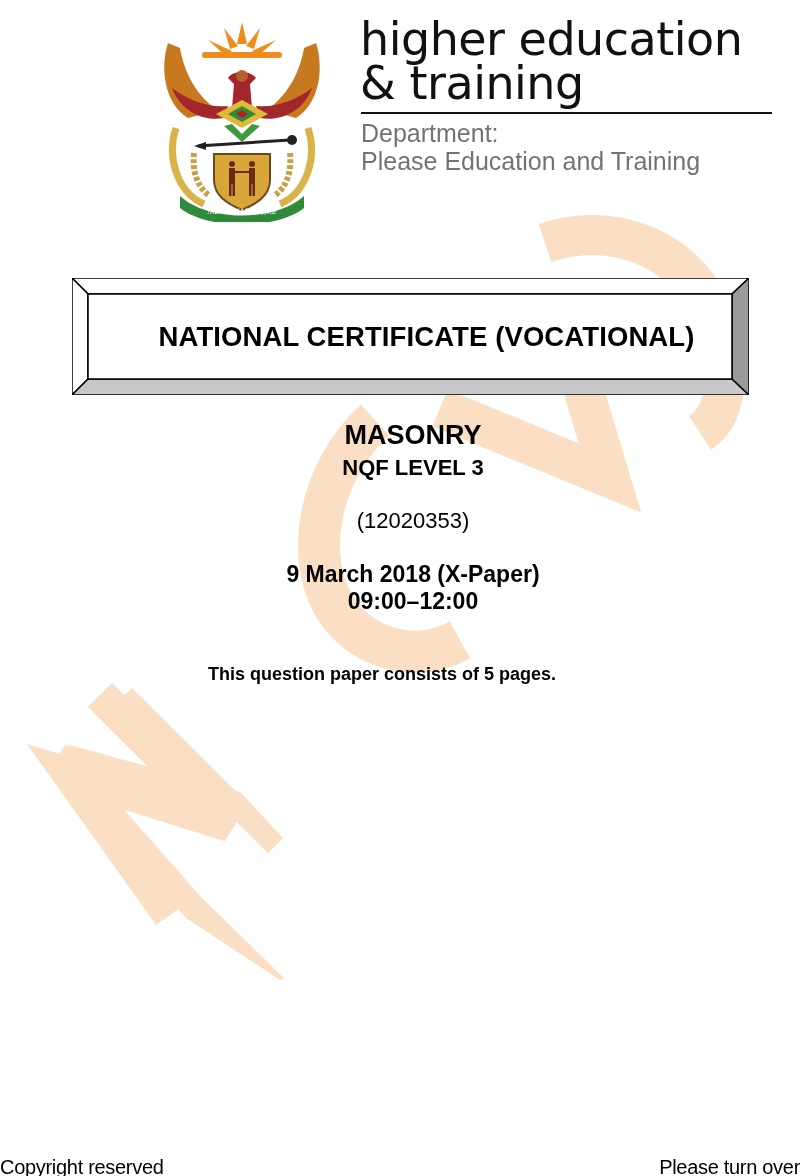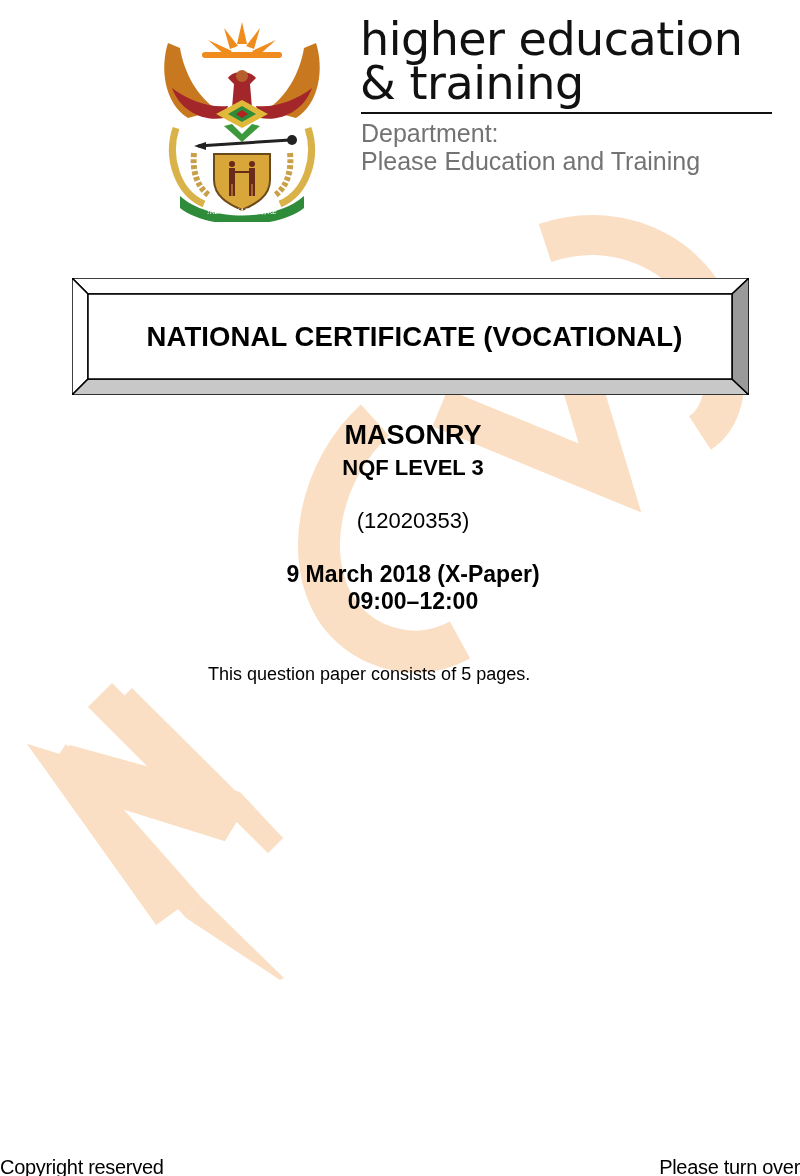--- a/index.html
+++ b/index.html
@@ -18,30 +18,30 @@
     .brand-line2 { top: 60px; }
     .brand-rule { position: absolute; left: 361px; top: 112px; width: 411px; height: 2px; background: #111; }
     .dept { position: absolute; left: 361px; font-size: 25px; line-height: 27px; color: #737373; white-space: nowrap; }
     .dept1 { top: 120px; }
     .dept2 { top: 148px; }
     .dept3 { top: 175px; font-weight: bold; font-size: 25.5px; }
 
     
     .banner { position: absolute; left: 72px; top: 278px; width: 677px; height: 117px; z-index: 2; }
     .banner svg { position: absolute; left: 0; top: 0; }
-    .banner-title { position: absolute; left: 4px; top: 0; width: 677px; height: 117px; display: flex;
+    .banner-title { position: absolute; left: 16px; top: 0; width: 677px; height: 117px; display: flex;
            align-items: center; justify-content: center; font-weight: bold; font-size: 27.5px; letter-spacing: 0.1px; }
 
     .center { position: absolute; left: 0; width: 826px; text-align: center; z-index: 2; white-space: nowrap; }
     .subject { top: 420px; font-size: 27px; font-weight: bold; }
     .level { top: 455px; font-size: 22px; font-weight: bold; }
     .code { top: 508px; font-size: 22px; }
     .date { top: 561px; font-size: 23px; font-weight: bold; }
     .time { top: 588px; font-size: 23px; font-weight: bold; }
-    .pages { position: absolute; left: 208px; top: 664px; font-size: 18px; font-weight: normal; z-index: 2; white-space: nowrap; }
+    .pages { position: absolute; left: 208px; top: 664px; font-size: 18px; font-weight: bold; z-index: 2; white-space: nowrap; }
 
     .footer-left, .footer-right { position: absolute; top: 1156px; font-size: 20px; letter-spacing: -0.3px; z-index: 2; white-space: nowrap; }
     .footer-left { left: 0; }
     .footer-right { right: 0; }
   </style>
 </head>
 <body>
 
 <svg class="watermark" viewBox="0 0 800 1176" xmlns="http://www.w3.org/2000/svg">
   <g fill="#FADFC4" stroke="none">

